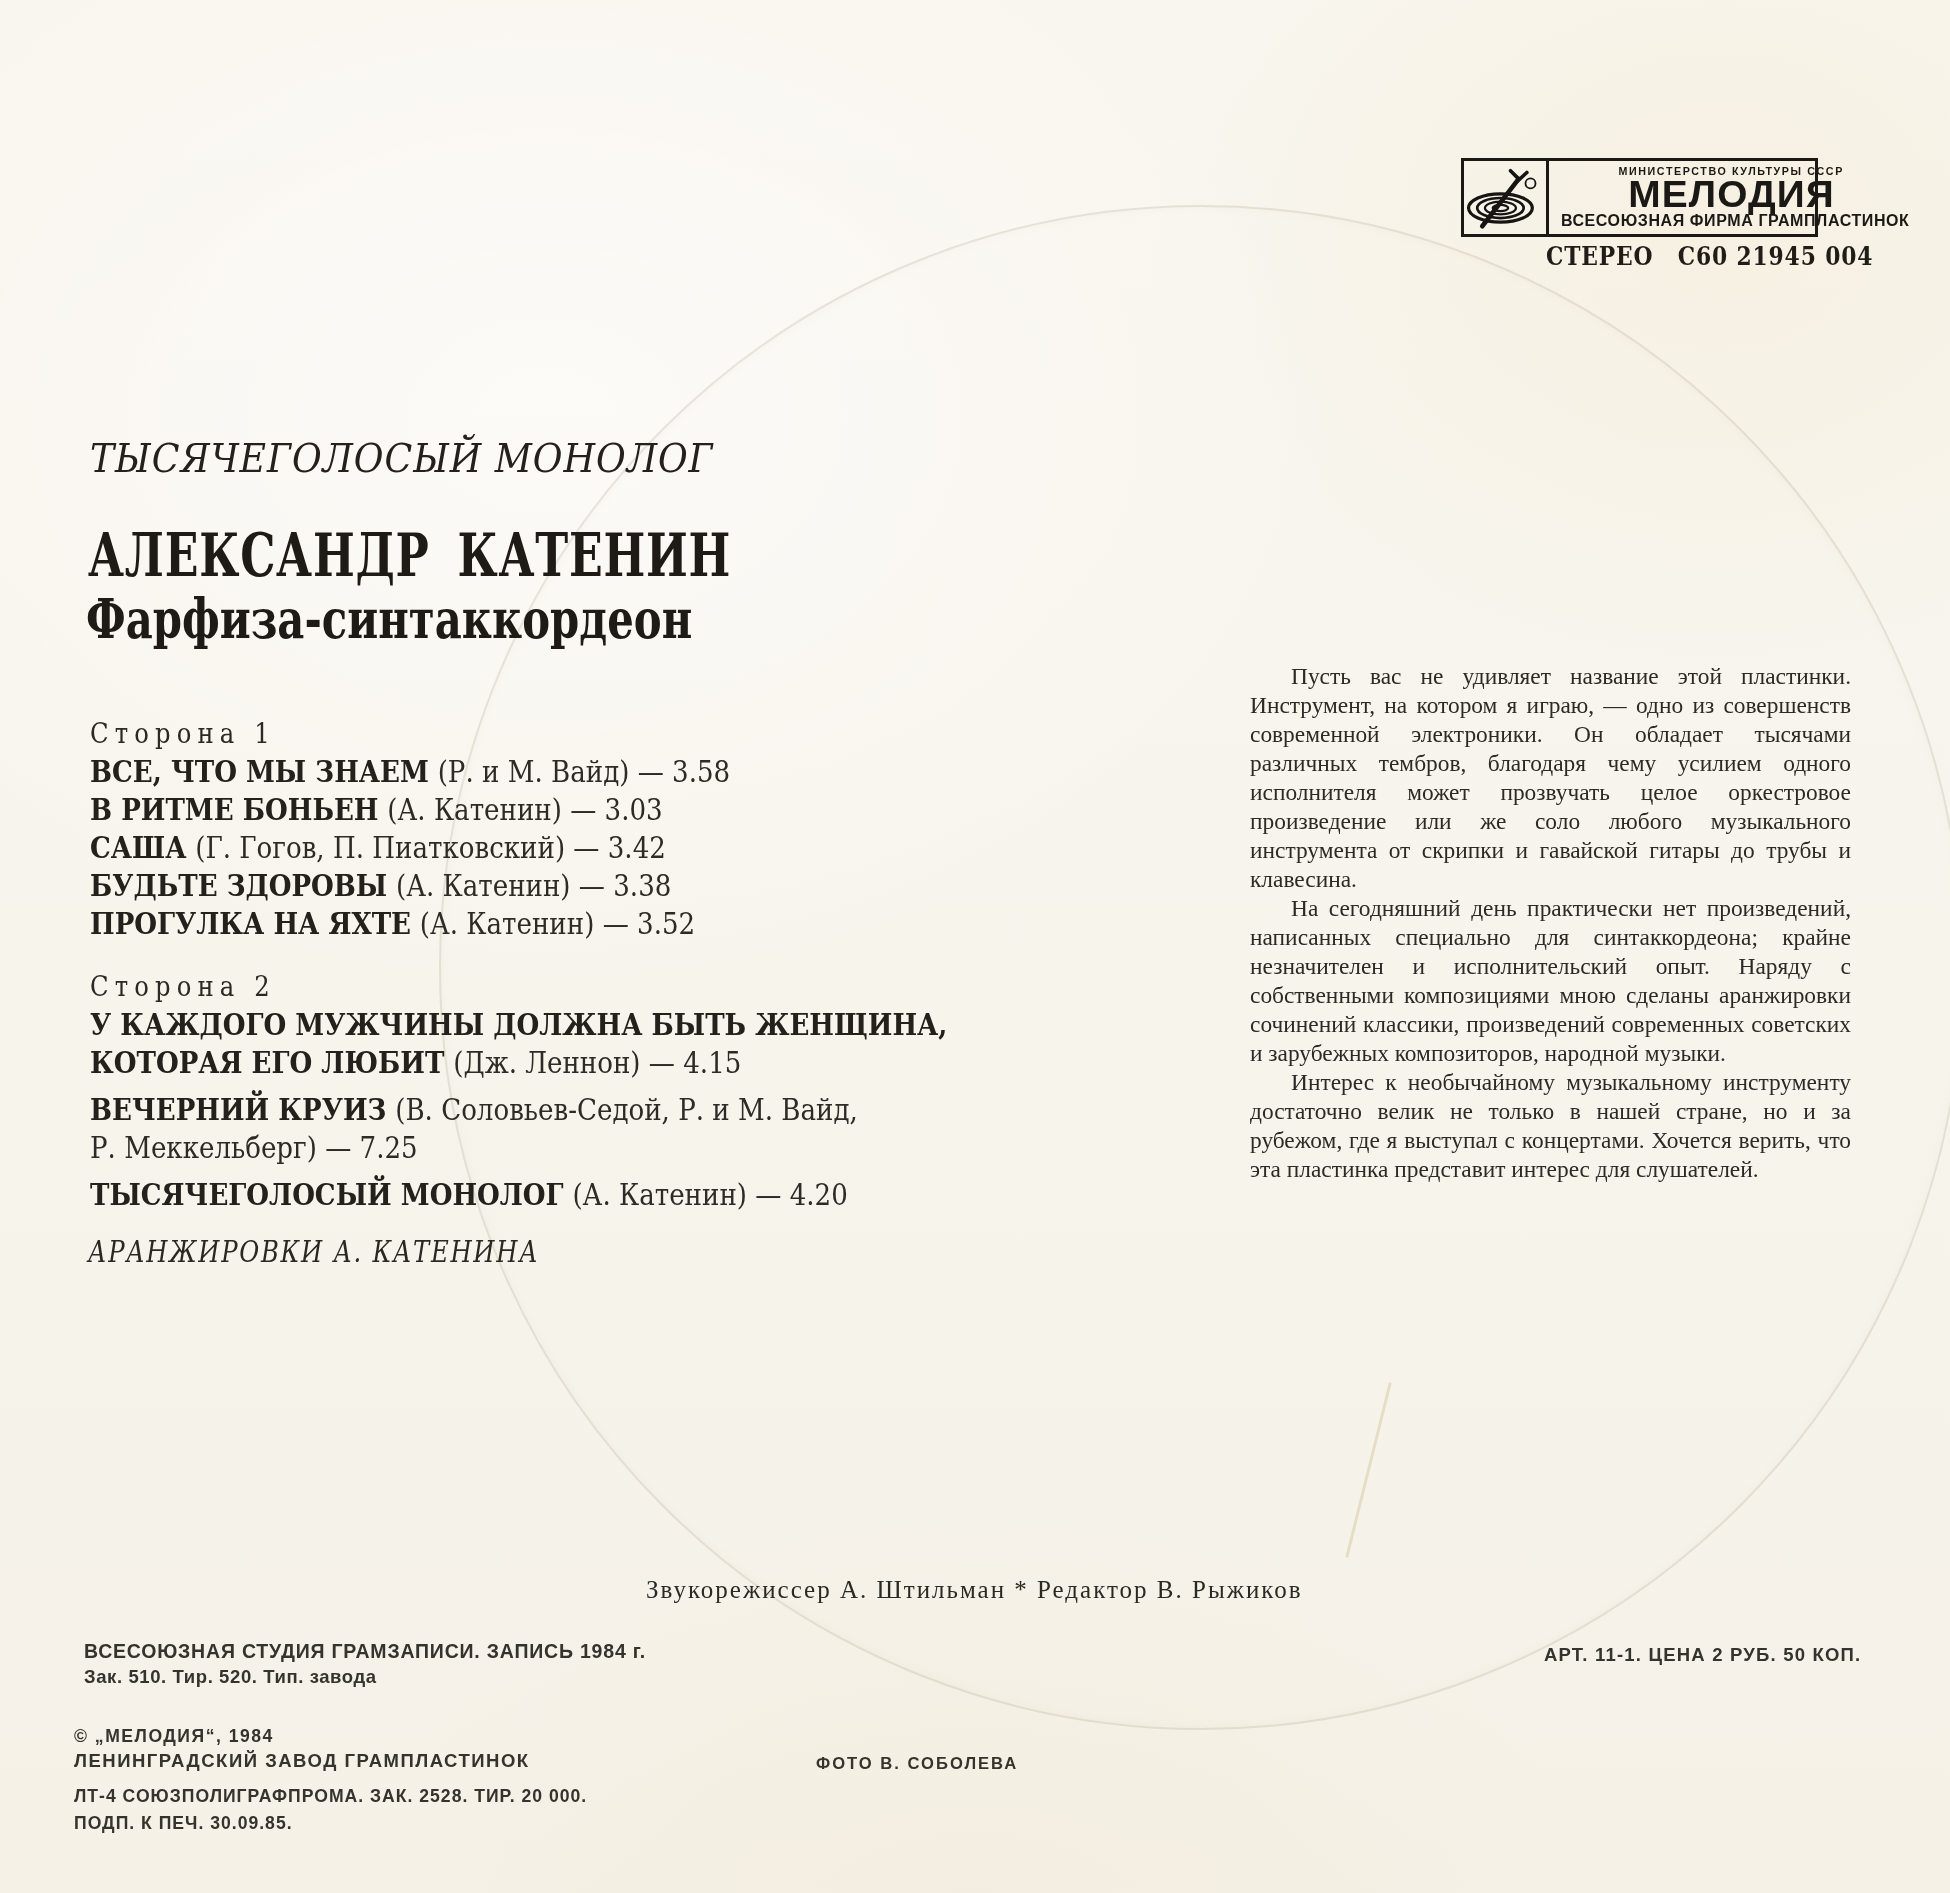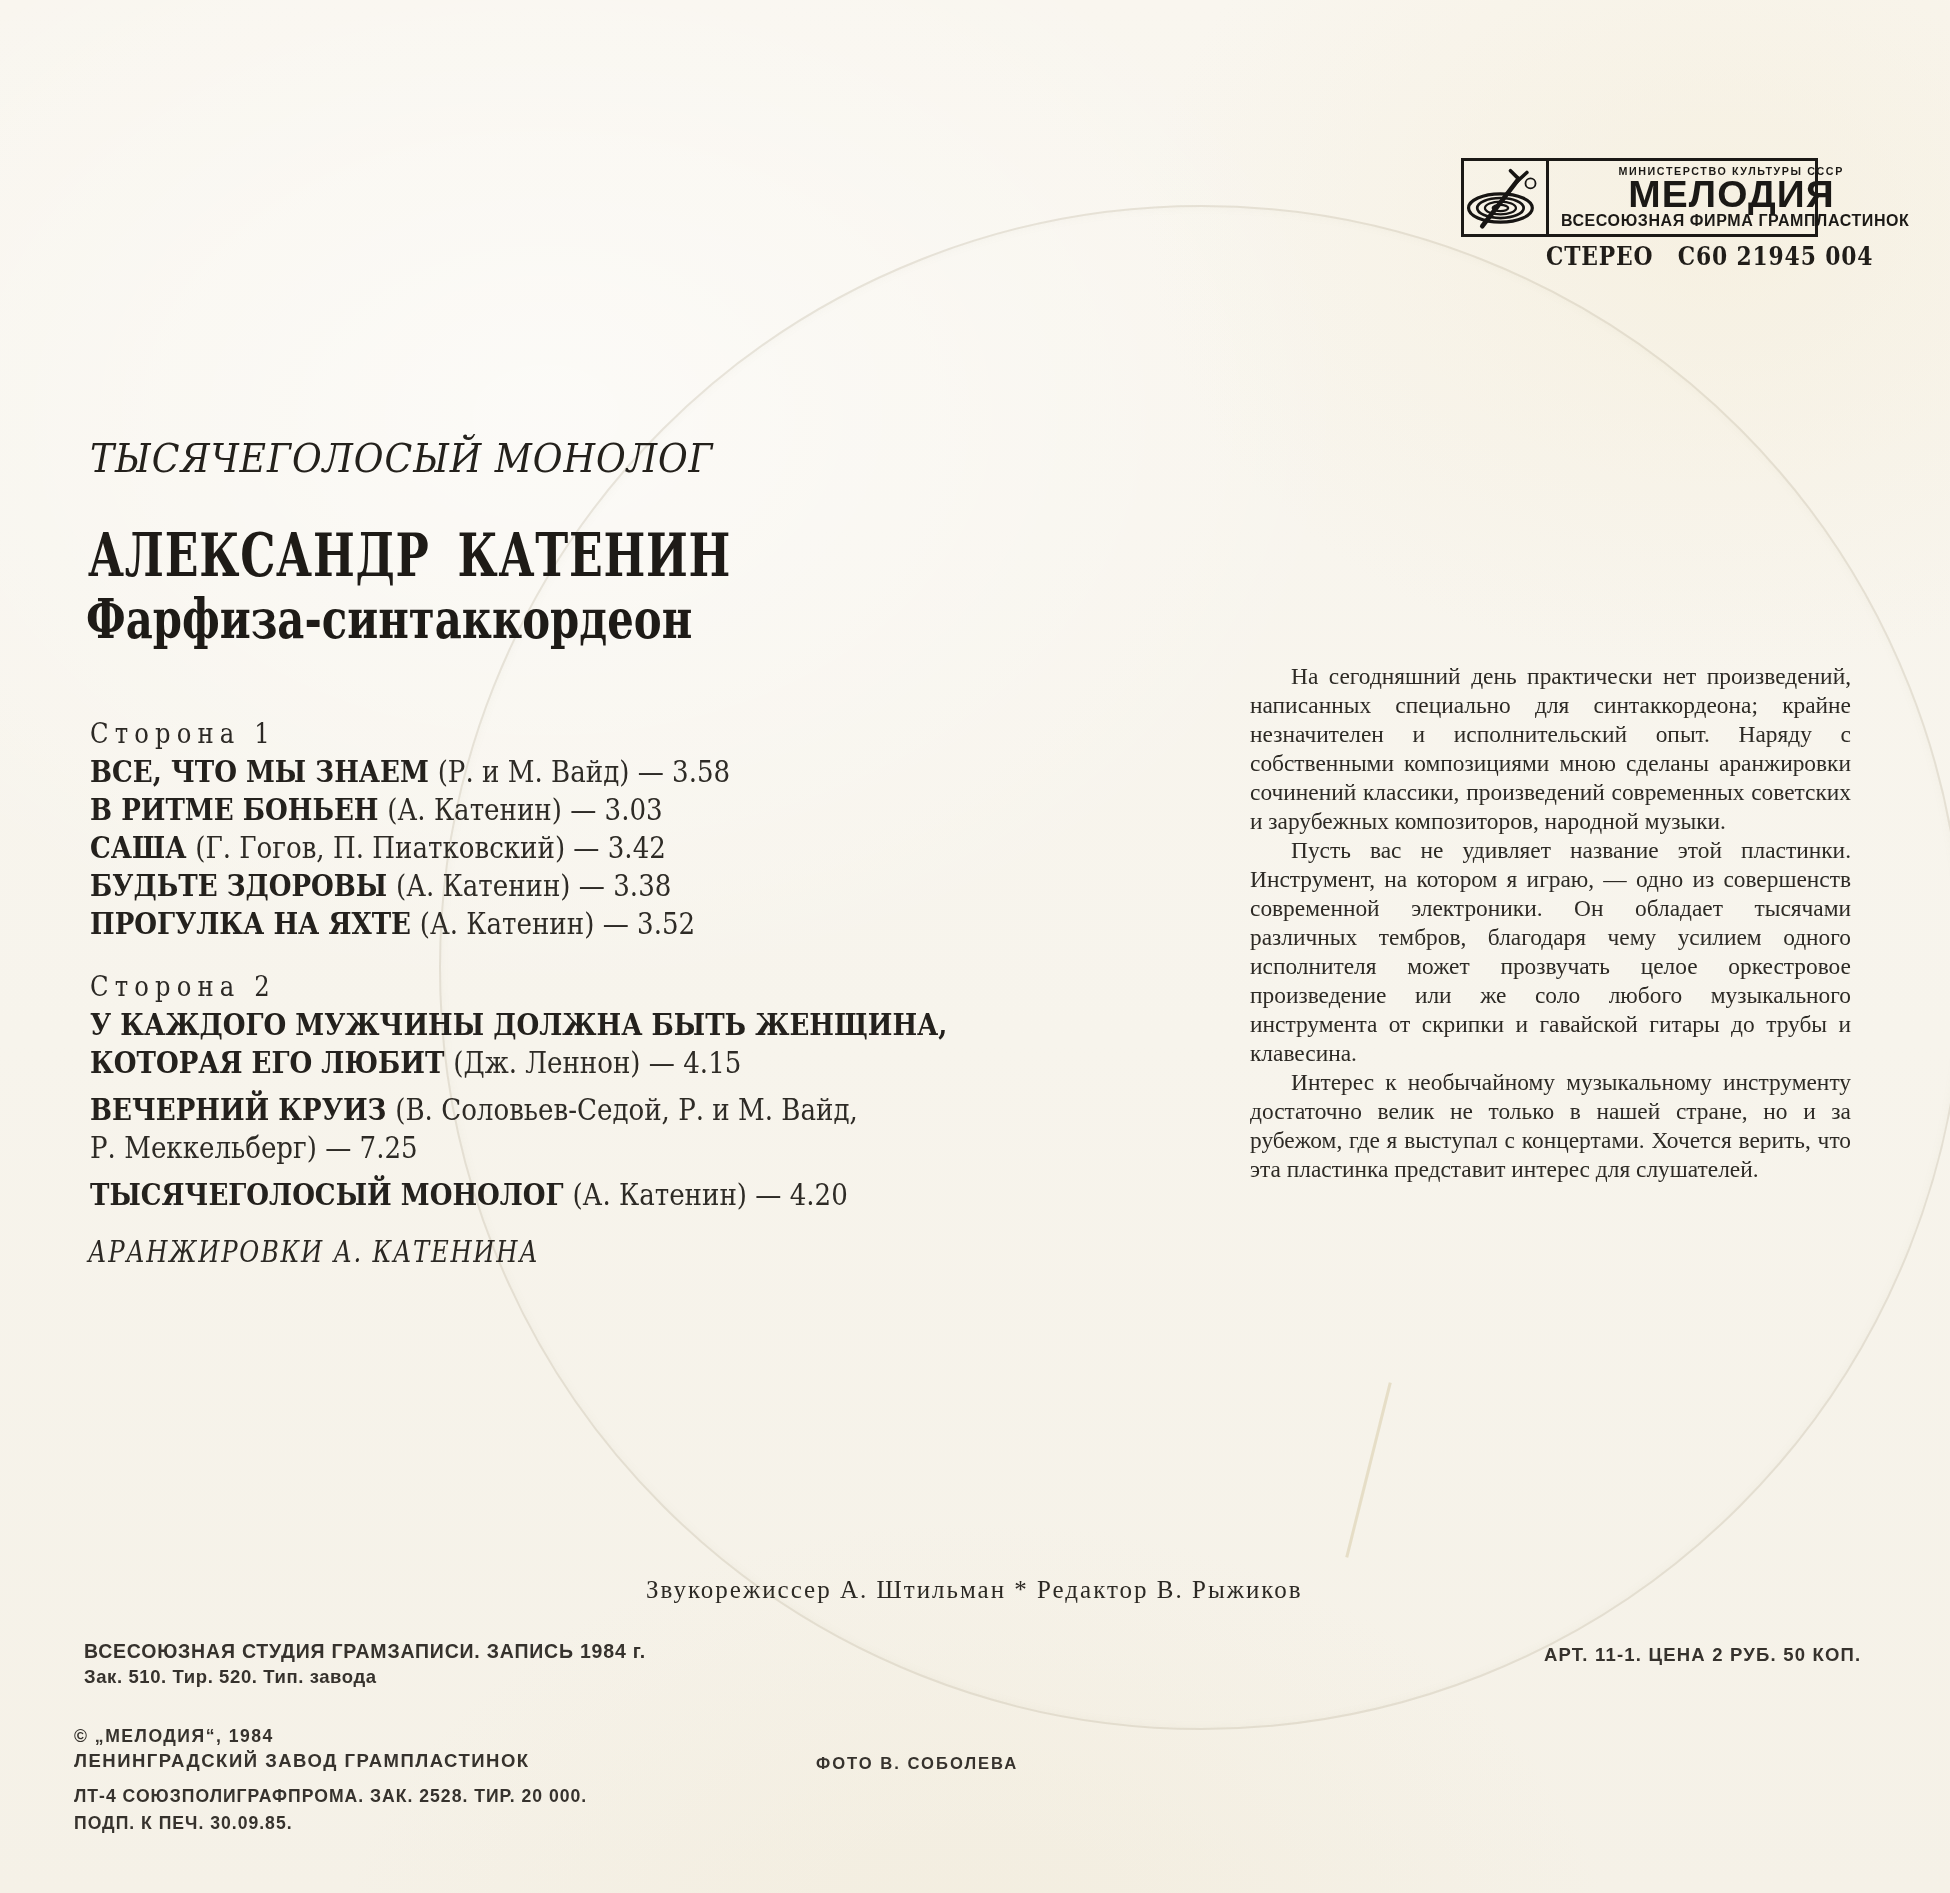--- a/index.html
+++ b/index.html
@@ -144,22 +144,22 @@
       <span class="tr">Р. Меккельберг) — 7.25</span>
     </div>
     <div class="track-line tgap">
       <span class="tb">ТЫСЯЧЕГОЛОСЫЙ МОНОЛОГ</span><span class="tr">(А. Катенин) — 4.20</span>
     </div>
   </div>
 
   <div class="arr">АРАНЖИРОВКИ А. КАТЕНИНА</div>
 
   <div class="essay">
+    <p>Пусть вас не удивляет название этой пластинки. Инструмент, на котором я играю, — одно из совершенств современной электроники. Он обладает тысячами различных тембров, благодаря чему усилием одного исполнителя может прозвучать целое оркестровое произведение или же соло любого музыкального инструмента от скрипки и гавайской гитары до трубы и клавесина.</p>
     <p>На сегодняшний день практически нет произведений, написанных специально для синтаккордеона; крайне незначителен и исполнительский опыт. Наряду с собственными композициями мною сделаны аранжировки сочинений классики, произведений современных советских и зарубежных композиторов, народной музыки.</p>
-    <p>Пусть вас не удивляет название этой пластинки. Инструмент, на котором я играю, — одно из совершенств современной электроники. Он обладает тысячами различных тембров, благодаря чему усилием одного исполнителя может прозвучать целое оркестровое произведение или же соло любого музыкального инструмента от скрипки и гавайской гитары до трубы и клавесина.</p>
     <p>Интерес к необычайному музыкальному инструменту достаточно велик не только в нашей стране, но и за рубежом, где я выступал с концертами. Хочется верить, что эта пластинка представит интерес для слушателей.</p>
   </div>
 
   <div class="engineer">Звукорежиссер А. Штильман * Редактор В. Рыжиков</div>
 
   <div class="studio sans">
     <div class="studio-l1">ВСЕСОЮЗНАЯ СТУДИЯ ГРАМЗАПИСИ. ЗАПИСЬ 1984 г.</div>
     <div class="studio-l2">Зак. 510. Тир. 520. Тип. завода</div>
   </div>
 

